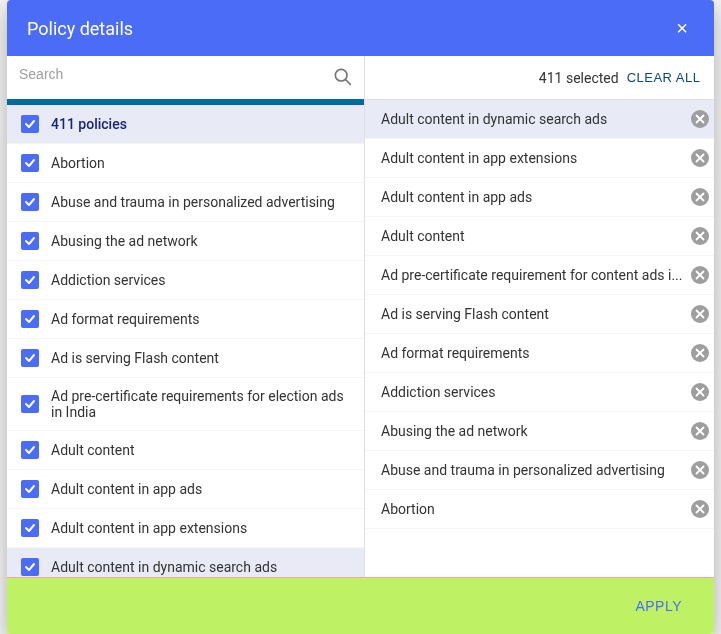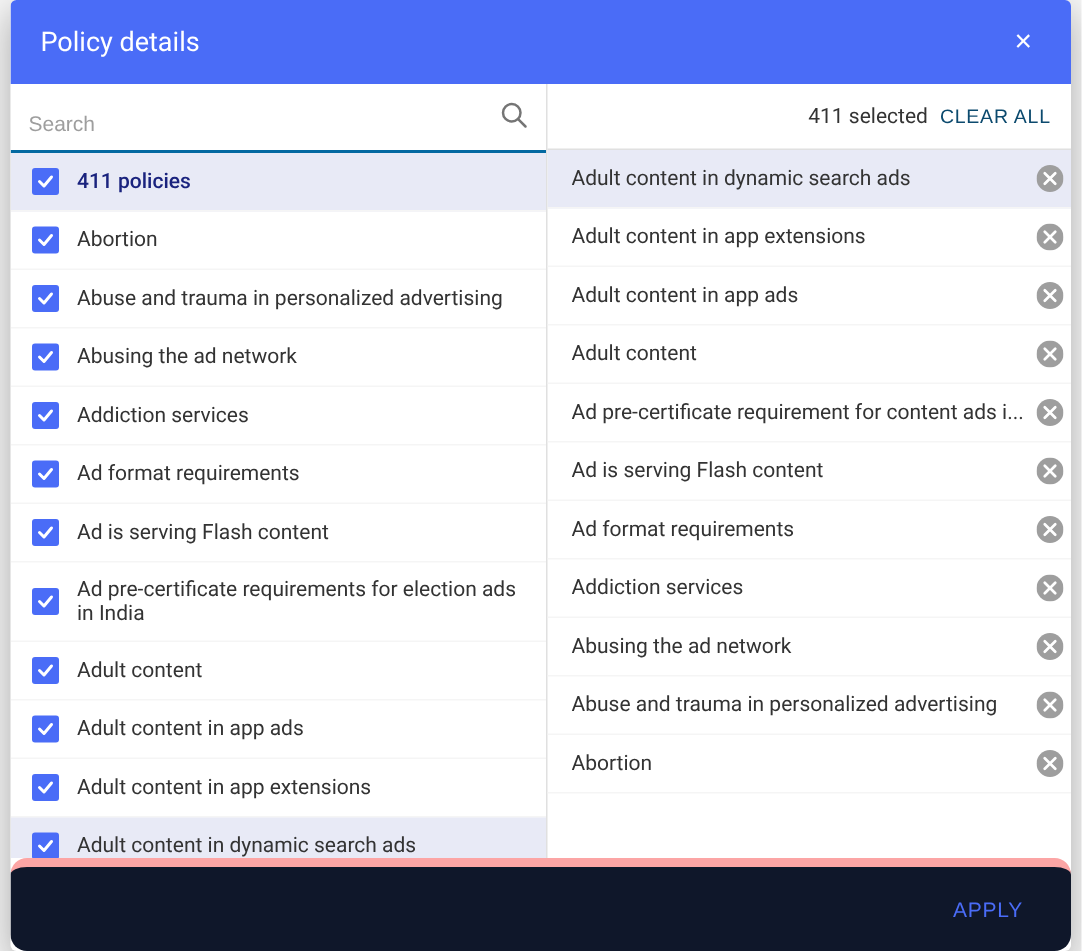--- a/index.html
+++ b/index.html
@@ -52,23 +52,23 @@
     .left-panel {
       width: 358px;
       border-right: 1px solid #e0e0e0;
       display: flex;
       flex-direction: column;
       flex-shrink: 0;
     }
 
     .search-container {
       padding: 10px 12px;
-      border-bottom: 2px solid #0369a1;
-      display: flex;
-      align-items: flex-end;
+      border-bottom: 6px solid #0369a1;
+      display: flex;
+      align-items: flex-start;
       gap: 8px;
       background: #fff;
     }
 
     .search-input {
       flex: 1;
       border: none;
       outline: none;
       font-size: 14px;
       color: #333;
@@ -186,24 +186,23 @@
       display: flex;
       align-items: center;
       flex-shrink: 0;
     }
 
     
     .dialog-footer {
       display: flex;
       justify-content: flex-end;
       padding: 12px 20px;
-      border-top: 6px solid #fca5a5;
-      flex-shrink: 0;
-      background: #0f172a;
-      border-radius: 11px;
+      border-top: 1px solid #fca5a5;
+      flex-shrink: 0;
+      background: #bef264;
     }
 
     .apply-btn {
       background: none;
       border: none;
       color: #4a6cf7;
       font-size: 14px;
       font-weight: 500;
       cursor: pointer;
       text-transform: uppercase;

